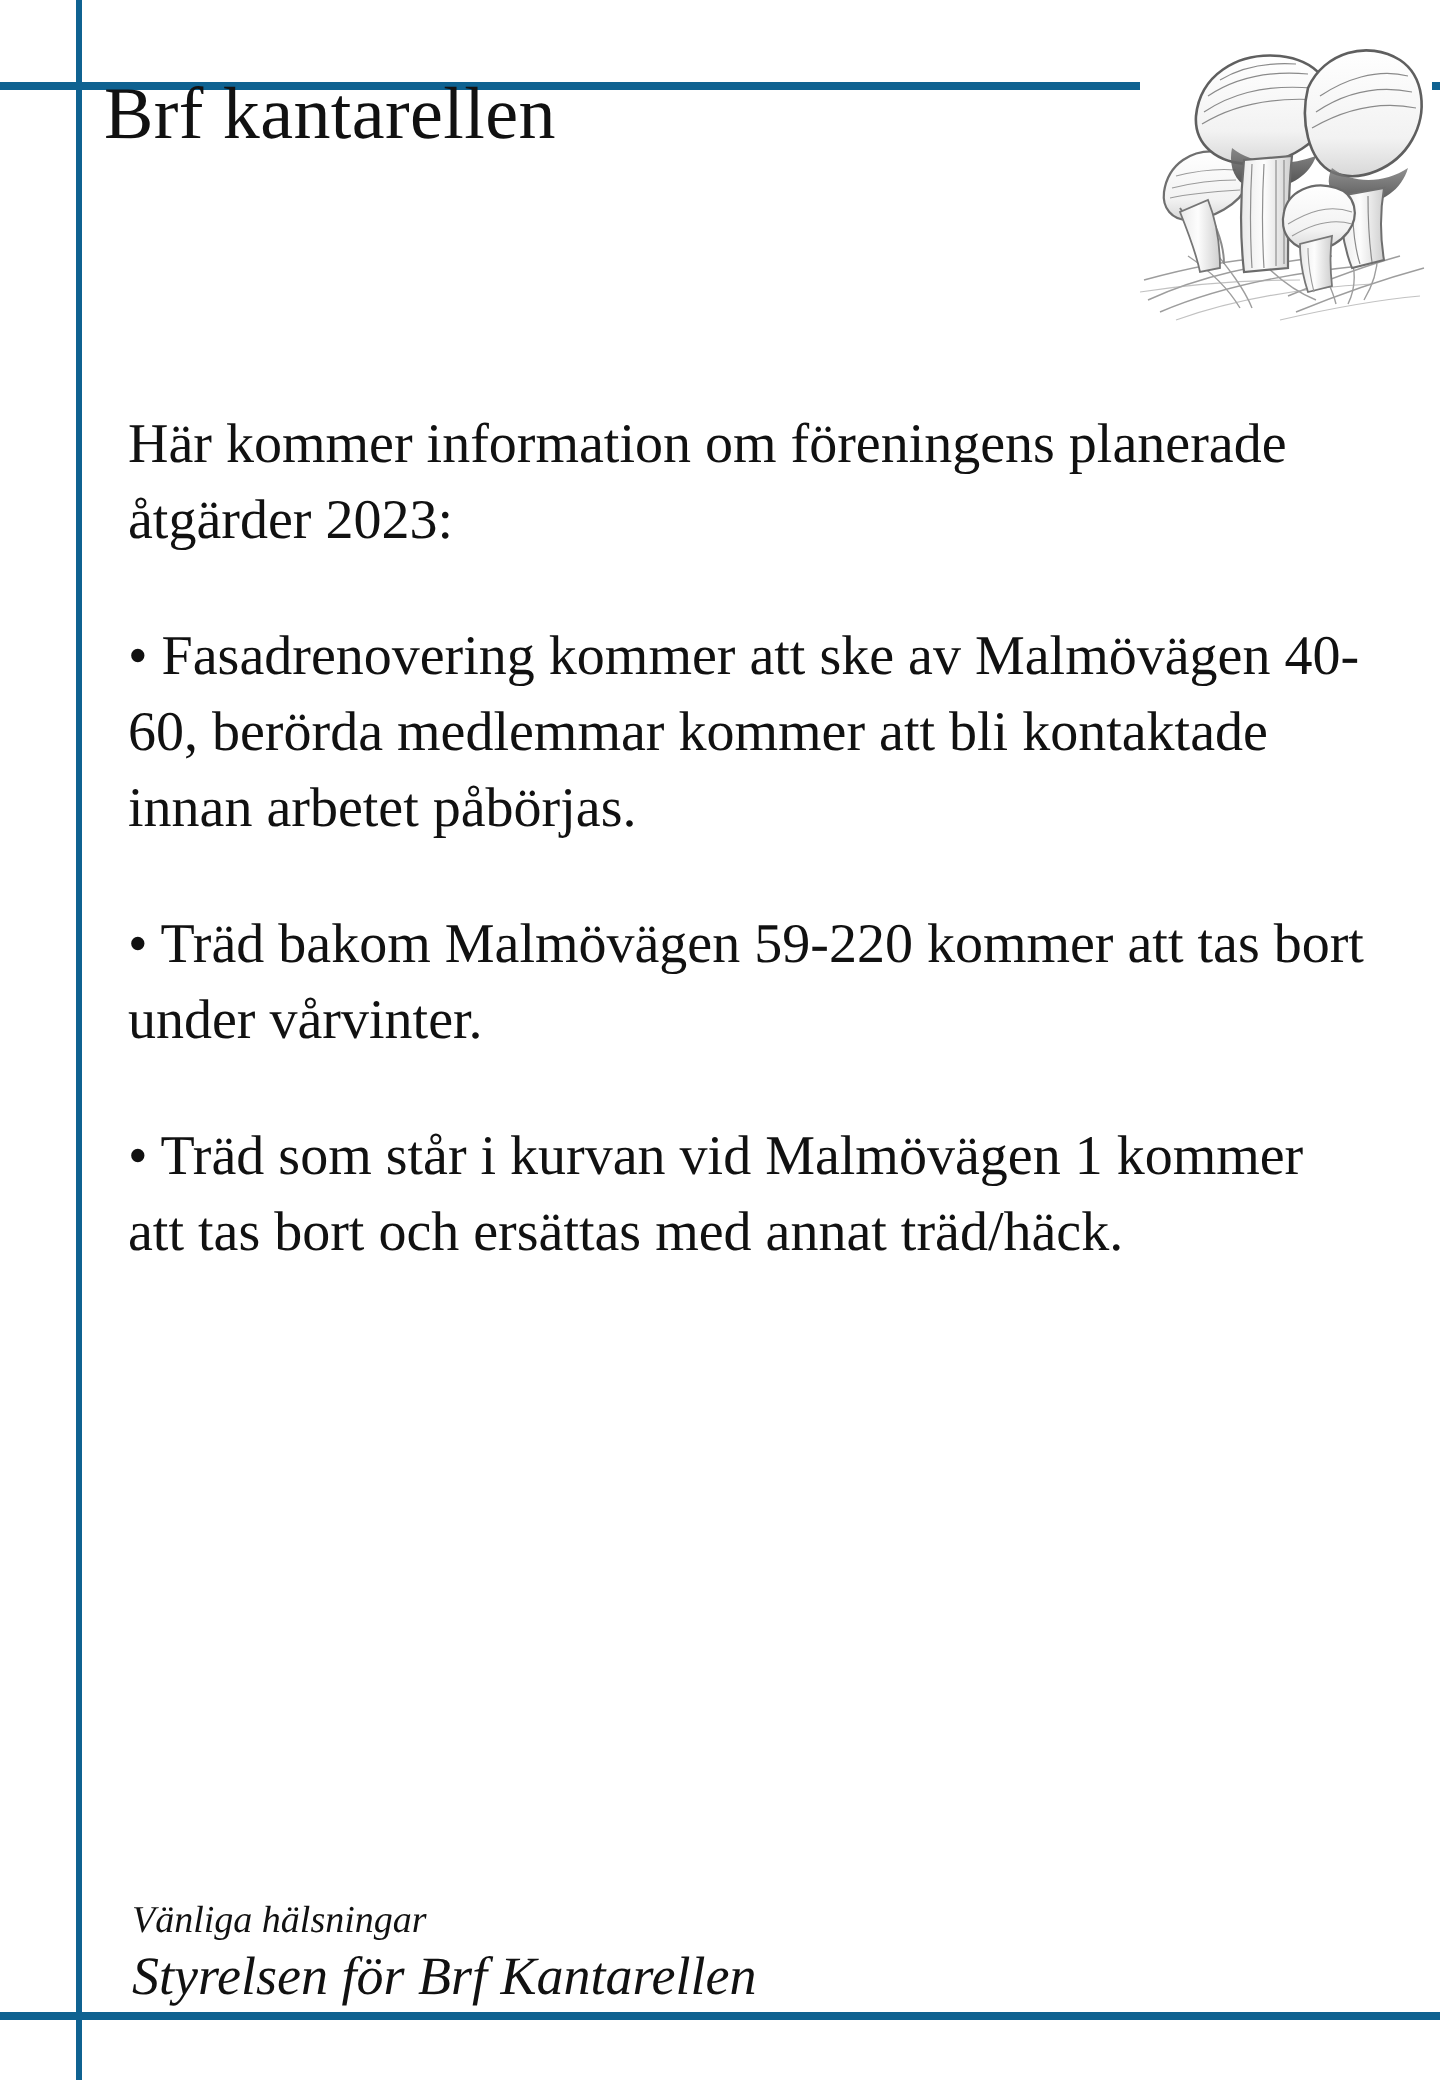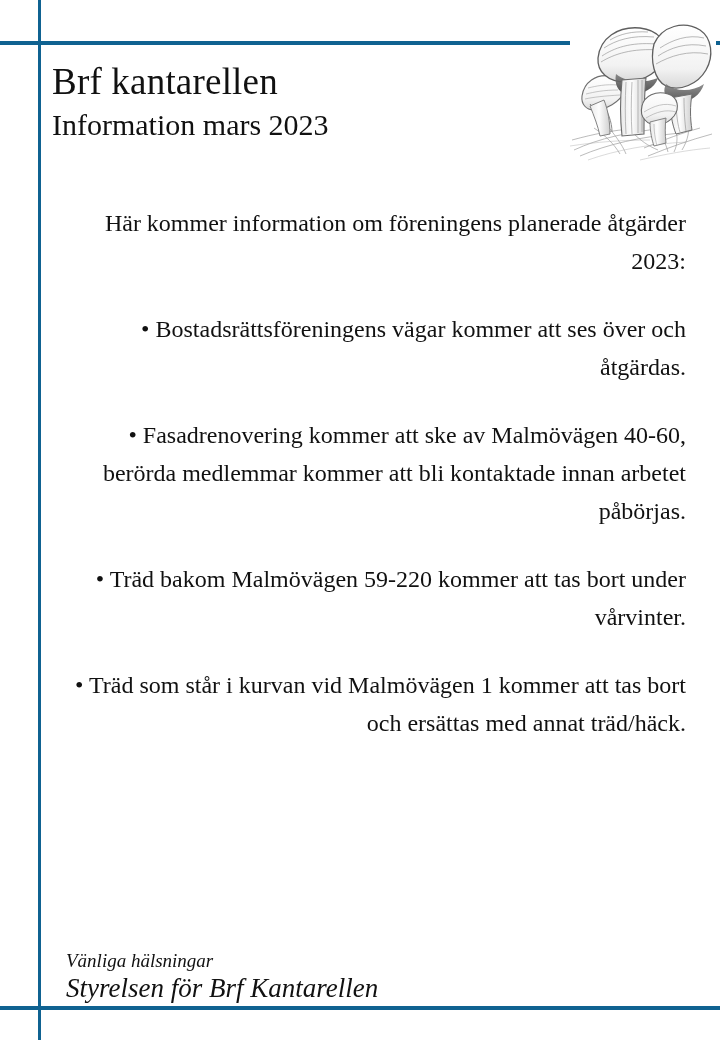--- a/index.html
+++ b/index.html
@@ -47,21 +47,21 @@
     top: 1006px;
     width: 720px;
     height: 4px;
     background: #0f6291;
   }
 
   
   .header {
     position: absolute;
     left: 52px;
-    top: 60px;
+    top: 36px;
     width: 500px;
   }
   .doc-title {
     font-size: 37px;
     line-height: 44px;
     font-weight: 400;
     letter-spacing: 0.2px;
     margin: 0;
     white-space: nowrap;
   }
@@ -89,25 +89,24 @@
   }
 
   
   .body-copy {
     position: absolute;
     left: 64px;
     top: 204px;
     width: 622px;
   }
   .para {
-    font-size: 24px;
+    font-size: 28px;
     line-height: 38px;
     margin: 0 0 30px 0;
     text-indent: 0;
-    text-align: right;
   }
   .para:last-child { margin-bottom: 16px; }
 
   
   .signature {
     position: absolute;
     left: 66px;
     top: 948px;
     width: 560px;
   }
@@ -127,21 +126,20 @@
 </head>
 <body>
 
 <div class="rule-v"></div>
 <div class="rule-h-top-left"></div>
 <div class="rule-h-top-right"></div>
 <div class="rule-h-bottom"></div>
 
 <div class="header">
   <h1 class="doc-title">Brf kantarellen</h1>
-  <h2 class="doc-subtitle">Information mars 2023</h2>
 </div>
 
 <div class="illustration">
   <svg viewBox="0 0 146 168" xmlns="http://www.w3.org/2000/svg" aria-hidden="true">
     <defs>
       <linearGradient id="capShade" x1="0" y1="0" x2="0" y2="1">
         <stop offset="0%" stop-color="#ffffff"></stop>
         <stop offset="70%" stop-color="#f2f2f2"></stop>
         <stop offset="100%" stop-color="#d8d8d8"></stop>
       </linearGradient>
@@ -228,21 +226,20 @@
         <path d="M74 112 C 84 106, 94 102, 106 106"></path>
         <path d="M76 118 C 86 112, 96 109, 106 112"></path>
         <path d="M84 124 C 84 134, 86 142, 87 146"></path>
       </g>
     </g>
   </svg>
 </div>
 
 <div class="body-copy">
   <p class="para">Här kommer information om föreningens planerade åtgärder 2023:</p>
-  <p class="para">• Bostadsrättsföreningens vägar kommer att ses över och åtgärdas.</p>
   <p class="para">• Fasadrenovering kommer att ske av Malmövägen 40-60, berörda medlemmar kommer att bli kontaktade innan arbetet påbörjas.</p>
   <p class="para">• Träd bakom Malmövägen 59-220 kommer att tas bort under vårvinter.</p>
   <p class="para">• Träd som står i kurvan vid Malmövägen 1 kommer att tas bort och ersättas med annat träd/häck.</p>
 </div>
 
 <div class="signature">
   <p class="sig-greeting">Vänliga hälsningar</p>
   <p class="sig-name">Styrelsen för Brf Kantarellen</p>
 </div>
 

